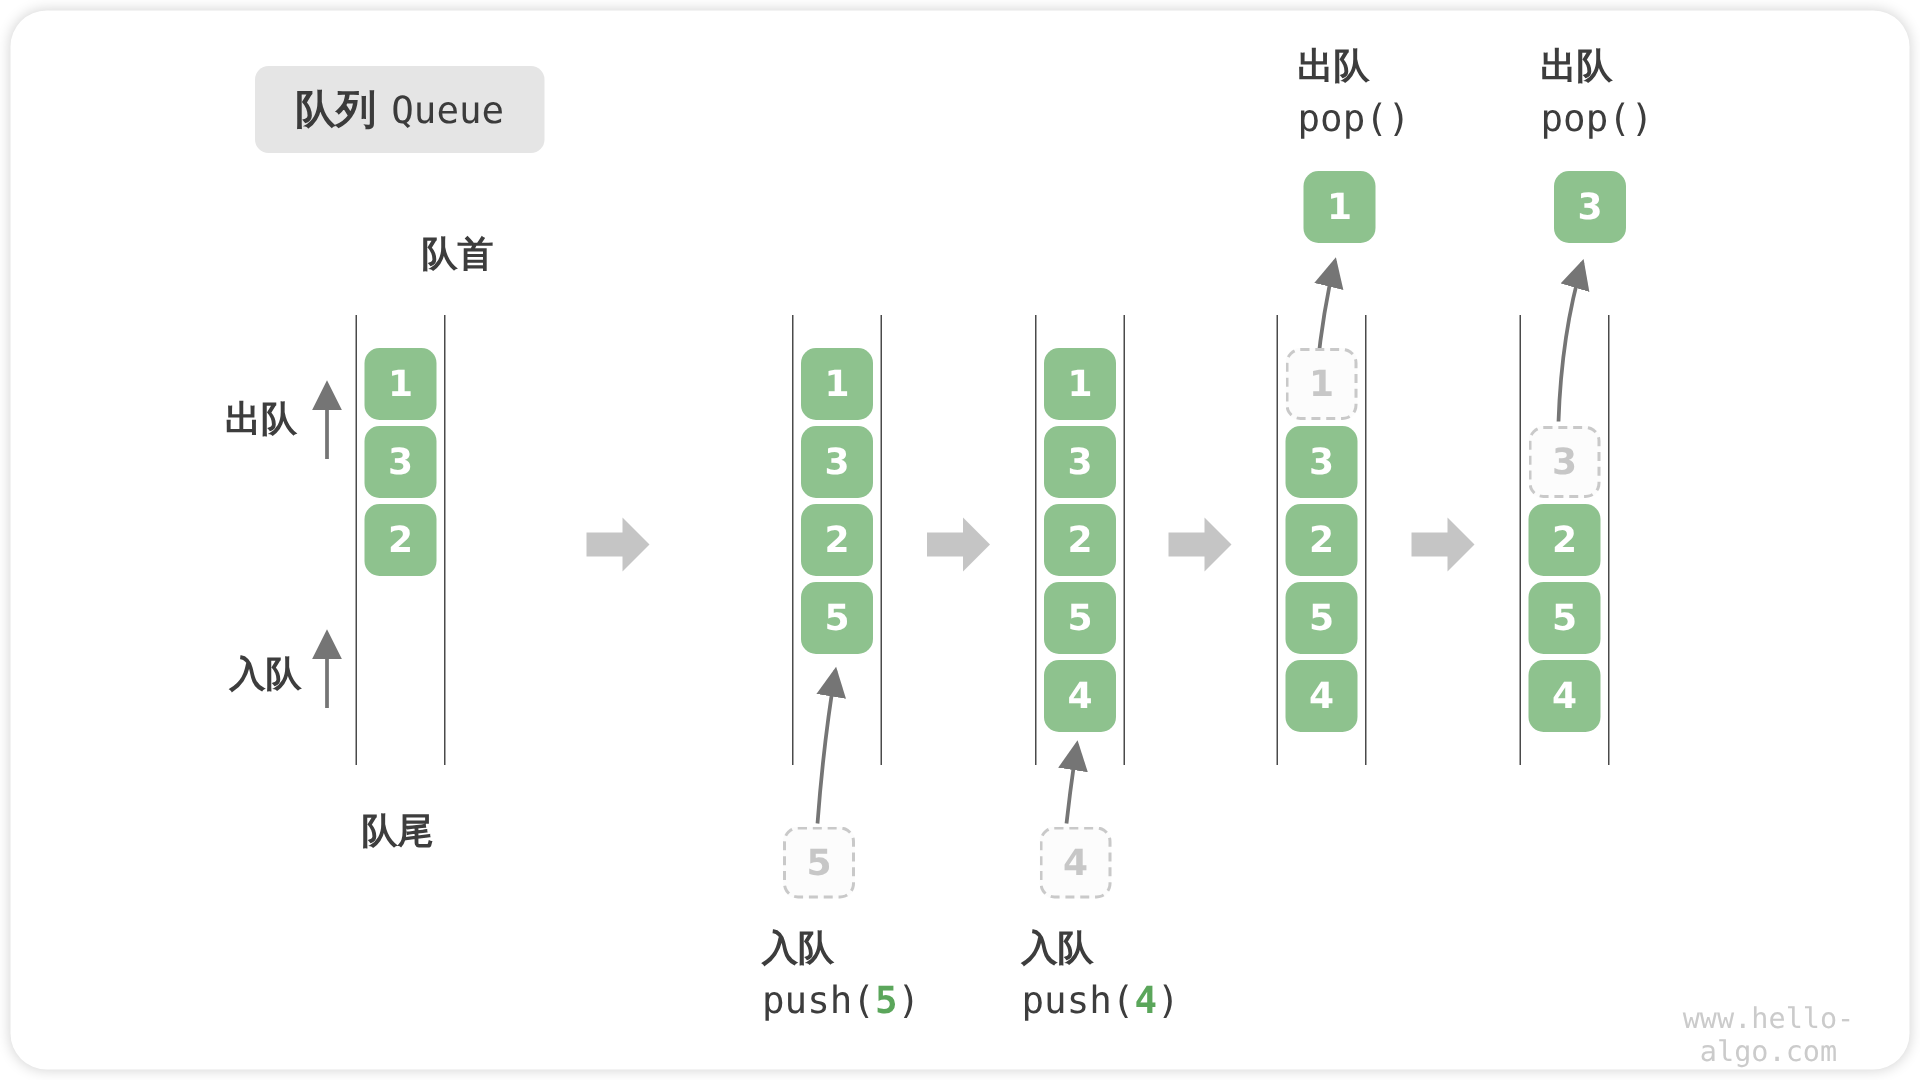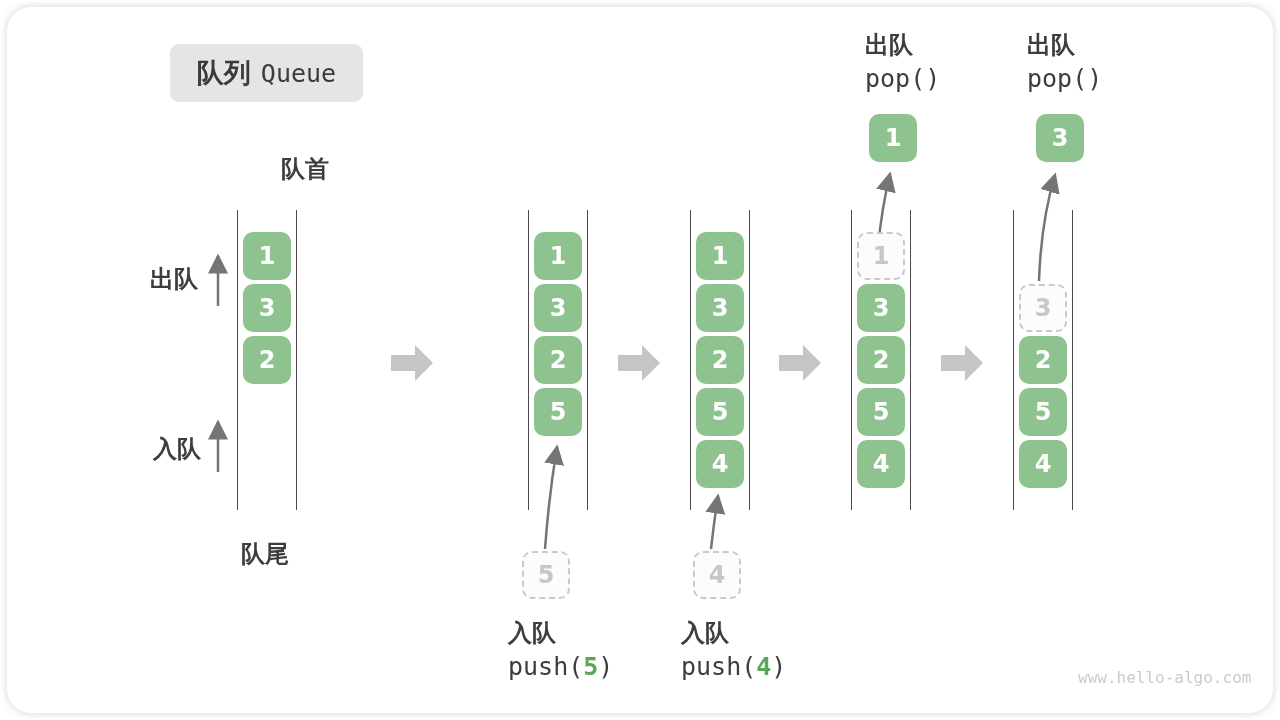--- a/index.html
+++ b/index.html
@@ -49,21 +49,21 @@
   .op-group{position:absolute;line-height:34px;white-space:nowrap;}
   .pop1{left:865px;top:28px;}
   .pop2{left:1027px;top:28px;}
   .push1{left:508px;top:616px;}
   .push2{left:681px;top:616px;}
   .op-label{font-size:24px;font-weight:700;color:#3d3d3d;}
   .op-code{font-family:"DejaVu Sans Mono",monospace;font-size:25px;color:#3d3d3d;}
   .op-arg{color:#5ba65b;font-weight:700;}
   .watermark{
     position:absolute;left:1078px;top:668px;
-    font-family:"DejaVu Sans Mono",monospace;font-size:16px;color:#cbcbcb;
+    font-family:"DejaVu Sans Mono",monospace;font-size:19px;color:#cbcbcb;text-align:center;
   }
   .overlay{position:absolute;left:0;top:0;pointer-events:none;}
 </style>
 </head>
 <body>
 
 <div class="canvas">
   <div class="card"></div>
 
   <div class="title-box">

